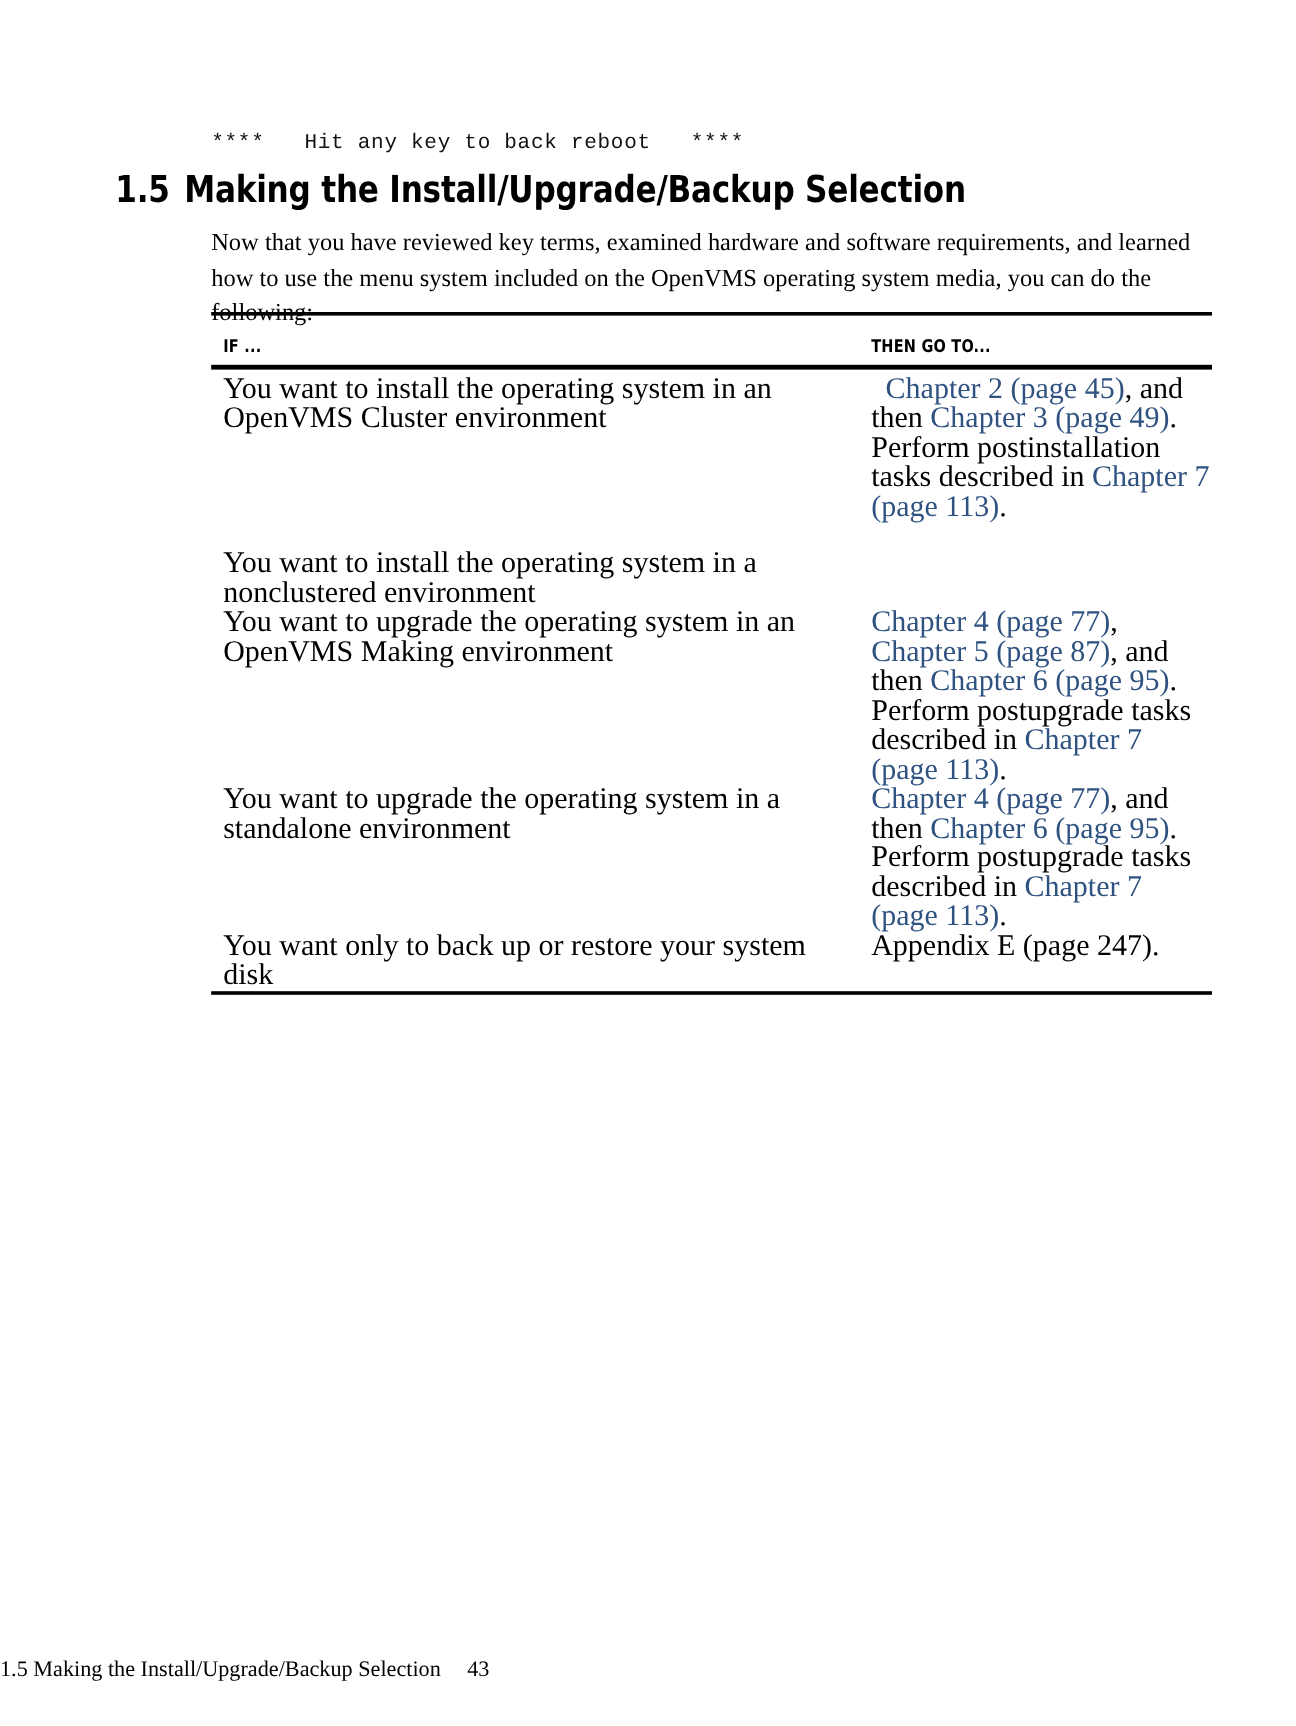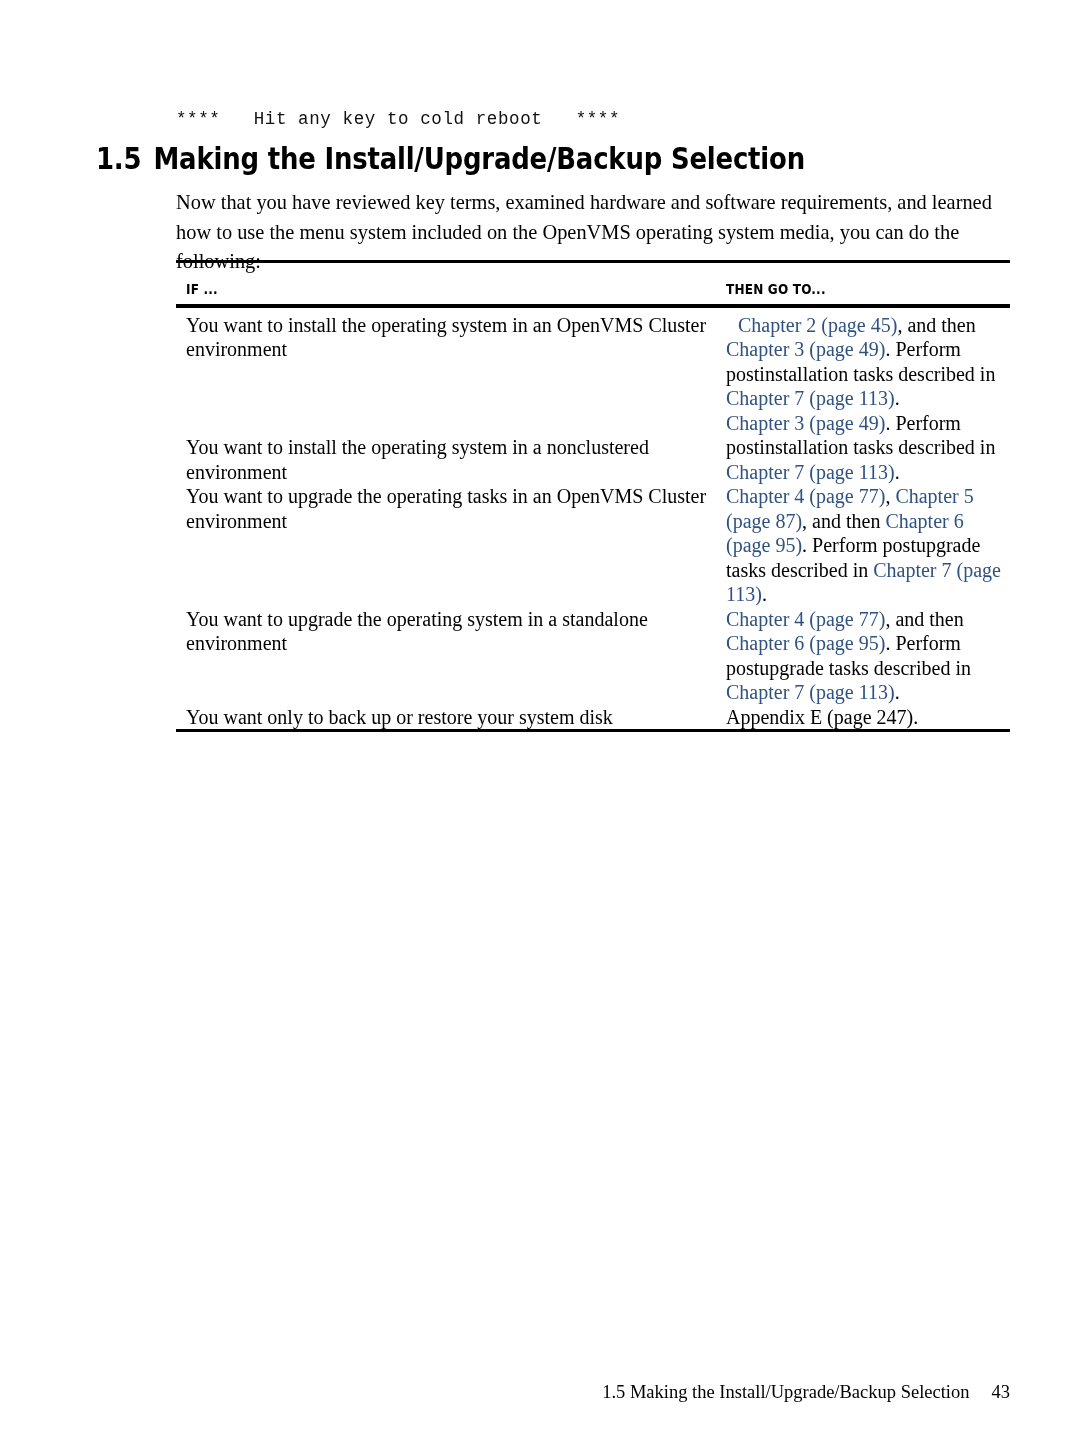--- a/index.html
+++ b/index.html
@@ -105,55 +105,54 @@
 
   .tbody { padding-top: 5px; }
 
   .trow {
     display: flex;
     align-items: flex-start;
     padding: 0 0 0 10px;
   }
   .cell {
     font-family: "Liberation Serif", serif;
-    font-size: 20px;
+    font-size: 25px;
     line-height: 24.5px;
     color: #000000;
   }
   .cell-if   { width: 540px; padding-right: 12px; box-sizing: border-box; }
   .cell-goto { width: 284px; }
 
   .lnk {
     color: #2f5280;
   }
 
   
   .trow + .trow { margin-top: 0; }
 
   
   .footer {
     position: absolute;
     left: 0;
     top: 1382px;
     width: 1010px;
-    text-align: right;
     font-family: "Liberation Serif", serif;
     font-size: 18.5px;
     color: #000000;
     white-space: nowrap;
   }
   .footer .pg { margin-left: 22px; }
 </style>
 </head>
 <body>
 
 <div class="page">
 
   <div class="terminal">
-    <div>****   Hit any key to cold reboot   ****</div>
+    <div>****   Hit any key to back reboot   ****</div>
   </div>
 
   <h1 class="section-heading">
     <span class="sec-num">1.5</span><span>Making the Install/Upgrade/Backup Selection</span>
   </h1>
 
   <p class="intro">Now that you have reviewed key terms, examined hardware and software requirements, and learned how to use the menu system included on the OpenVMS operating system media, you can do the following:</p>
 
   <div class="tbl">
 
@@ -166,24 +165,23 @@
 
     <div class="rule-head"></div>
 
     <div class="tbody">
         <div class="trow" style="min-height: 72px;">
           <div class="cell cell-if">You want to install the operating system in an OpenVMS Cluster environment</div>
           <div class="cell cell-goto"><span class="lnk" style="color: rgb(47, 82, 128); margin-left: 12px;">Chapter 2 (page 45)</span><span>, and then </span><span class="lnk" style="color: rgb(47, 82, 128);">Chapter 3 (page 49)</span><span>. Perform postinstallation tasks described in </span><span class="lnk" style="color: rgb(47, 82, 128);">Chapter 7 (page 113)</span><span>.</span></div>
         </div>
         <div class="trow" style="min-height: 72px; align-items: flex-end;">
           <div class="cell cell-if">You want to install the operating system in a nonclustered environment</div>
-          <div class="cell cell-goto"><span class="lnk" style="color: rgb(47, 82, 128);">Chapter 3 (page 49)</span><span>. Perform postinstallation tasks described in </span><span class="lnk" style="color: rgb(47, 82, 128);">Chapter 7 (page 113)</span><span>.</span></div>
         </div>
         <div class="trow" style="min-height: 91px;">
-          <div class="cell cell-if">You want to upgrade the operating tasks in an OpenVMS Cluster environment</div>
+          <div class="cell cell-if">You want to upgrade the operating system in an OpenVMS Making environment</div>
           <div class="cell cell-goto"><span class="lnk" style="color: rgb(47, 82, 128);">Chapter 4 (page 77)</span><span>, </span><span class="lnk" style="color: rgb(47, 82, 128);">Chapter 5 (page 87)</span><span>, and then </span><span class="lnk" style="color: rgb(47, 82, 128);">Chapter 6 (page 95)</span><span>. Perform postupgrade tasks described in </span><span class="lnk" style="color: rgb(47, 82, 128);">Chapter 7 (page 113)</span><span>.</span></div>
         </div>
         <div class="trow" style="min-height: 67px;">
           <div class="cell cell-if">You want to upgrade the operating system in a standalone environment</div>
           <div class="cell cell-goto"><span class="lnk" style="color: rgb(47, 82, 128);">Chapter 4 (page 77)</span><span>, and then </span><span class="lnk" style="color: rgb(47, 82, 128);">Chapter 6 (page 95)</span><span>. Perform postupgrade tasks described in </span><span class="lnk" style="color: rgb(47, 82, 128);">Chapter 7 (page 113)</span><span>.</span></div>
         </div>
         <div class="trow">
           <div class="cell cell-if">You want only to back up or restore your system disk</div>
           <div class="cell cell-goto"><span class="lnk" style="color: #000000;">Appendix E (page 247)</span><span>.</span></div>
         </div>

